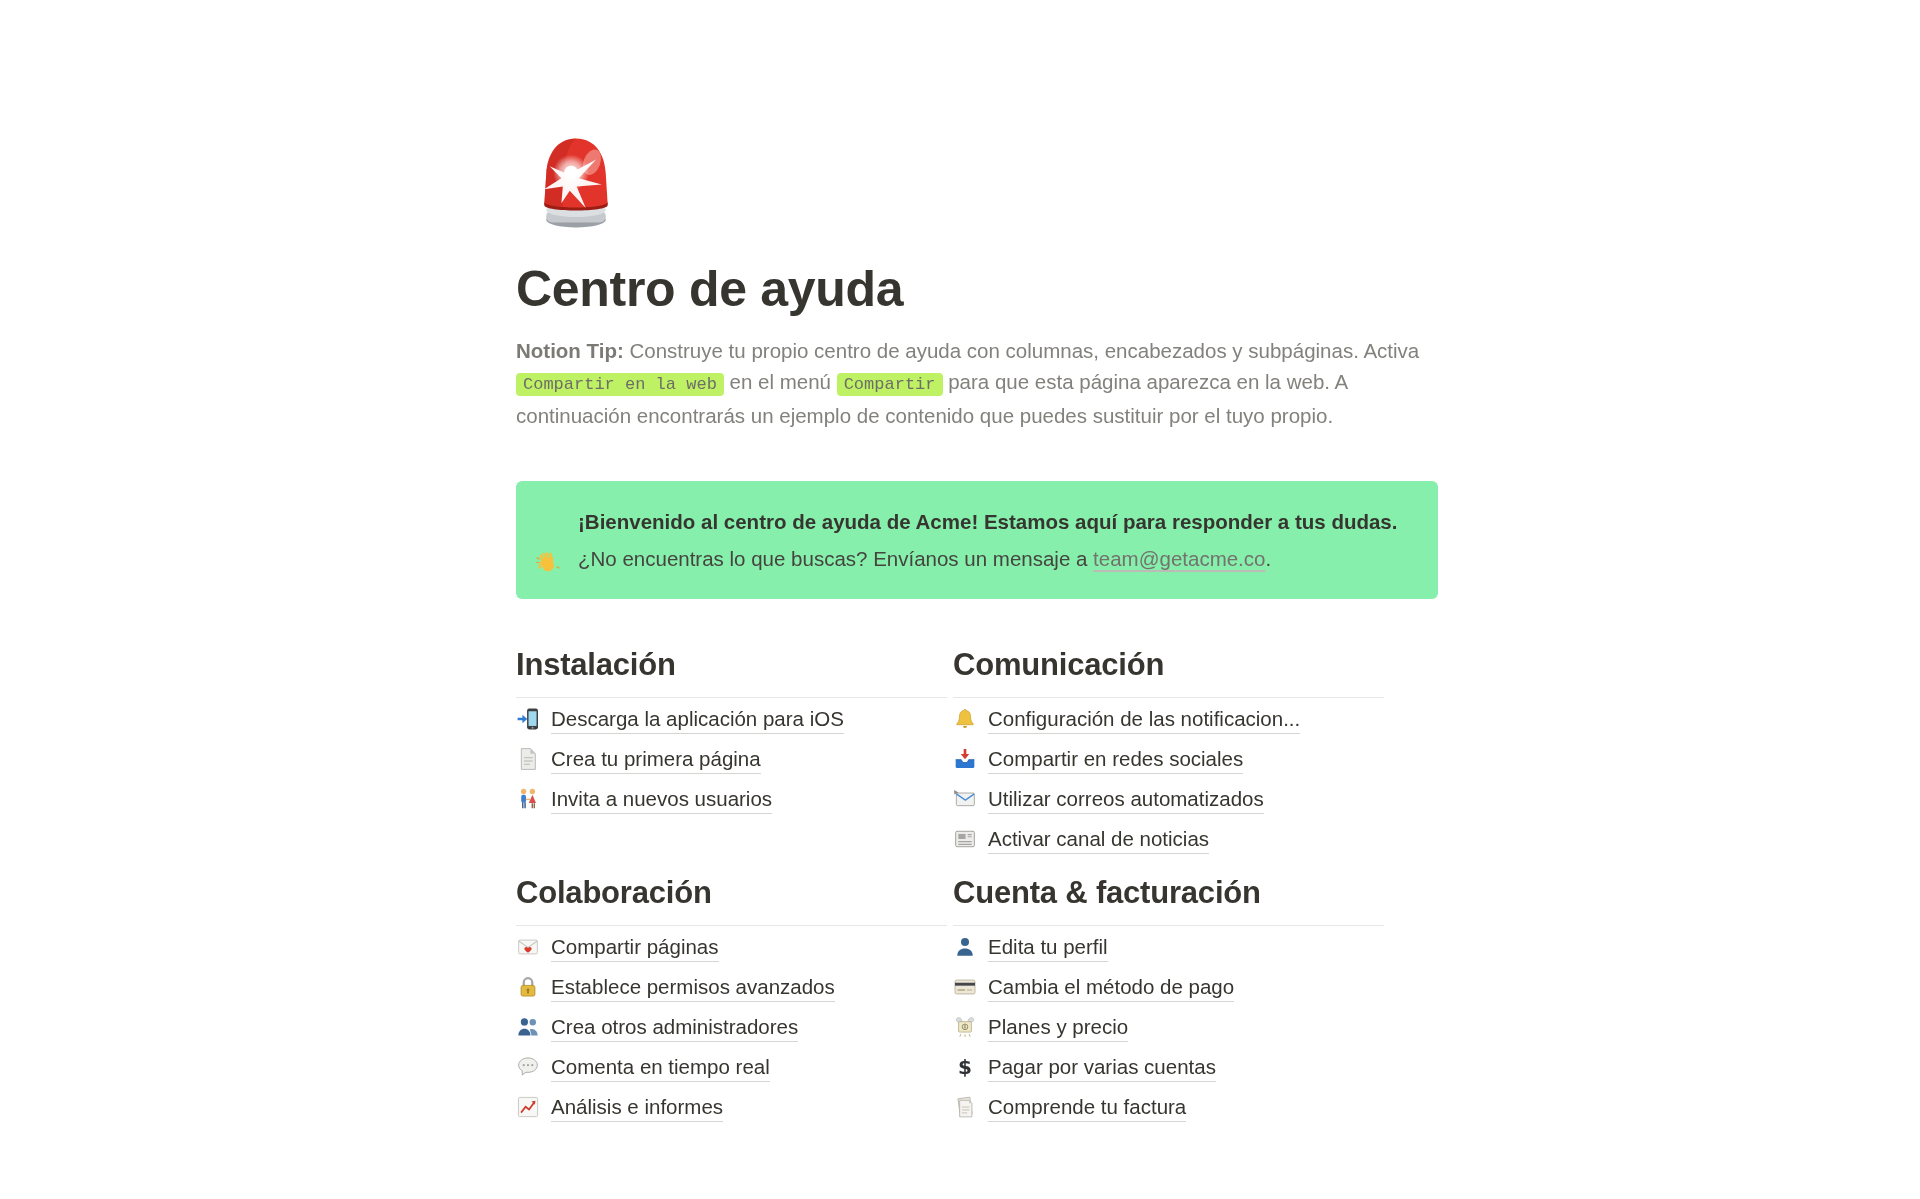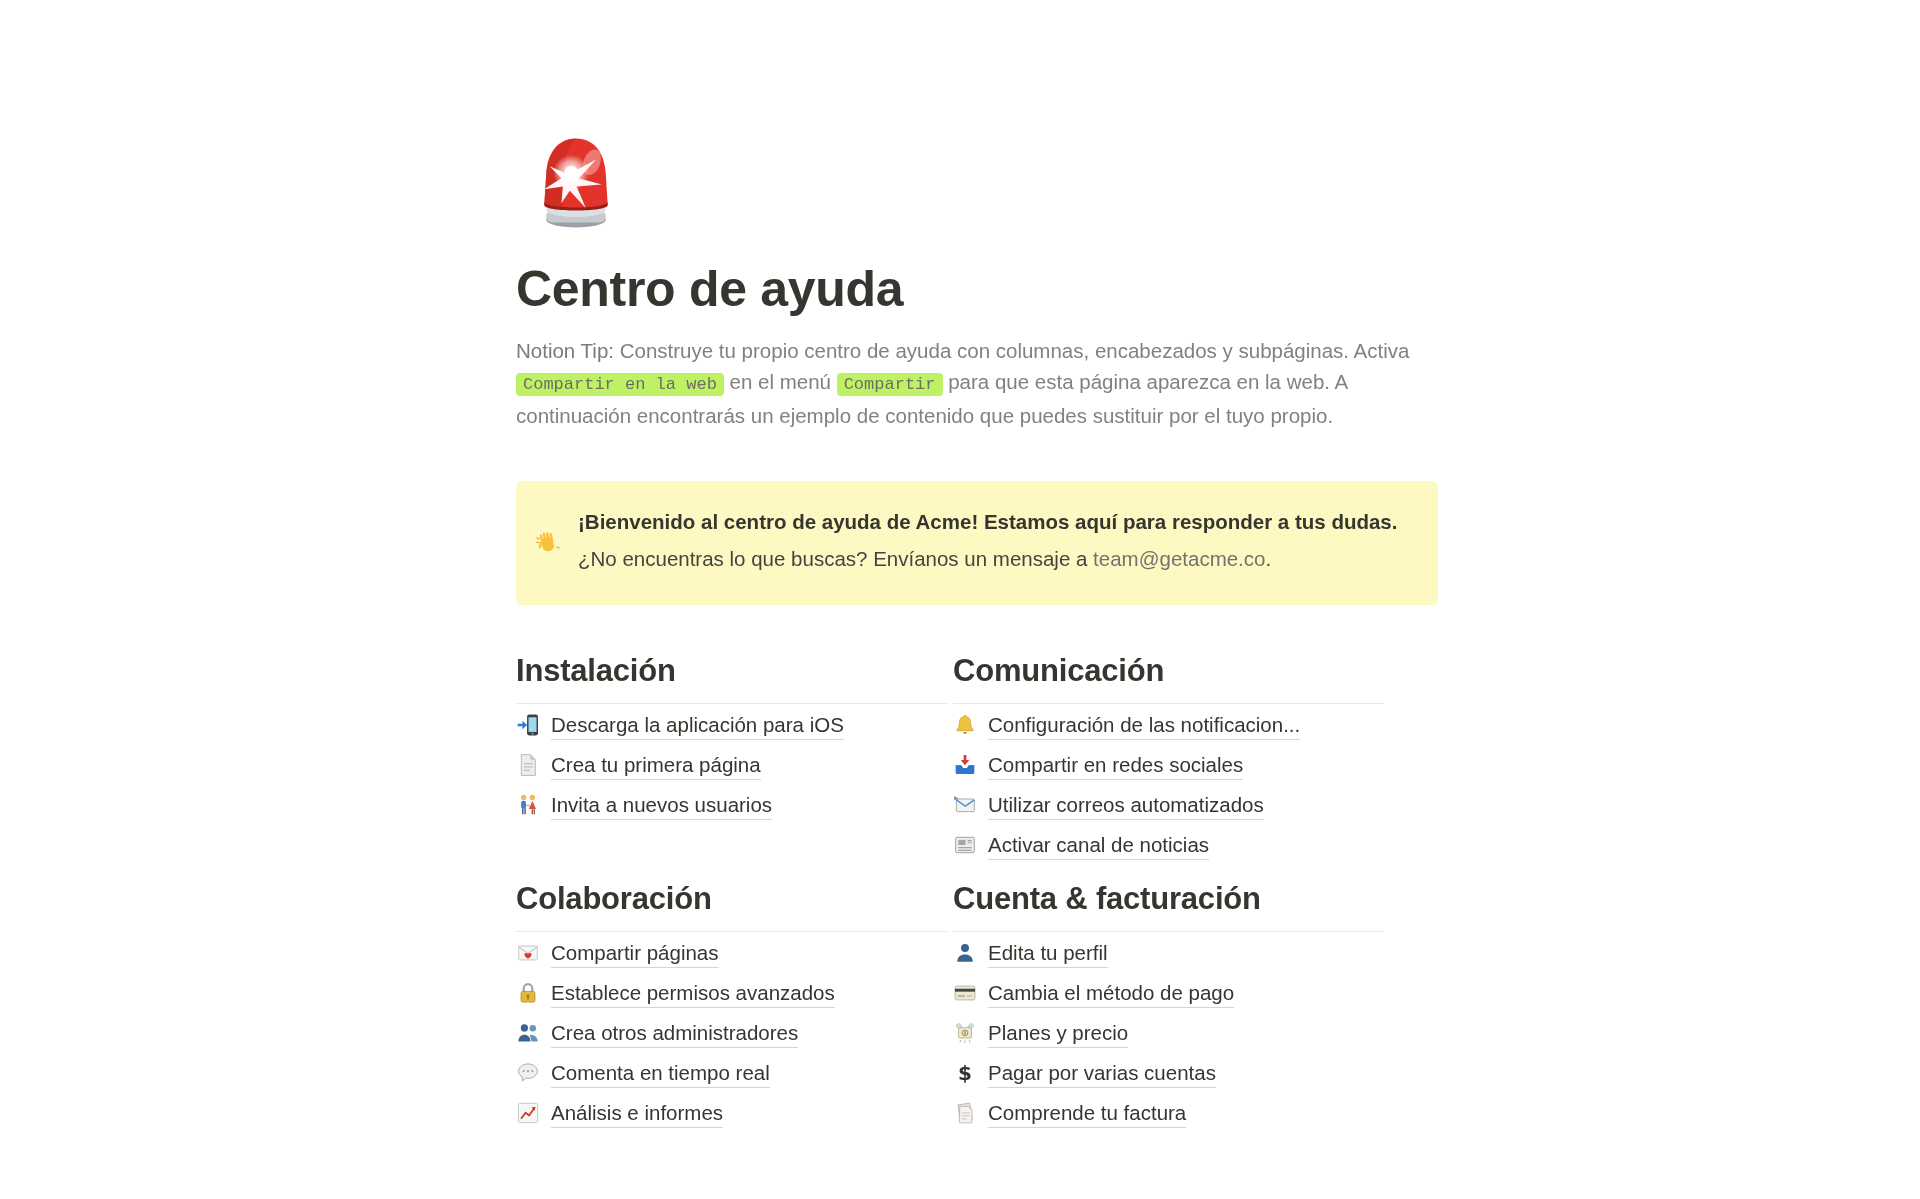--- a/index.html
+++ b/index.html
@@ -9,36 +9,36 @@
     font-family:"Liberation Sans","DejaVu Sans",sans-serif; color:#37352f;
   }
   .content { position:absolute; left:516px; top:16px; width:922px; }
 
   .page-icon { width:100px; height:100px; margin:117px 0 0 10px; }
   .page-icon svg { width:100%; height:100%; }
 
   .title { font-size:50px; line-height:60px; font-weight:700; margin:26px 0 0; color:#37352f; letter-spacing:-0.3px; }
 
   .tip { margin:16px 0 0; font-size:20.5px; line-height:31px; color:#82817c; }
-  .tip b { font-weight:400; color:#7b7a75; }
+  .tip b { font-weight:700; color:#7b7a75; }
   .chip {
     font-family:"Liberation Mono","DejaVu Sans Mono",monospace;
     font-size:17px; background:#bef264; color:#6e6d68;
     padding:2px 7px; border-radius:4px; white-space:nowrap;
   }
 
   .callout {
-    margin-top:50px; width:922px; background:#fef9c3; border-radius:6px;
-    padding:22px 22px 28px 18px; display:flex; gap:16px; align-items:center;
+    margin-top:50px; width:922px; background:#86efac; border-radius:6px;
+    padding:22px 22px 22px 18px; display:flex; gap:16px; align-items:flex-end;
   }
   .callout-icon { width:28px; height:28px; flex:none; margin-top:5px; }
   .callout-icon svg { width:100%; height:100%; }
   .callout-title { font-size:20.5px; line-height:37px; font-weight:700; color:#37352f; }
   .callout-line { font-size:20.5px; line-height:37px; color:#45443f; }
-  .email { color:#73726d; text-decoration-color:#bcbbb6; text-underline-offset:4px; cursor:pointer; }
+  .email { color:#73726d; text-decoration:underline; text-decoration-color:#bcbbb6; text-underline-offset:4px; cursor:pointer; }
 
   .grid { margin-top:46px; display:grid; grid-template-columns:431px 431px; column-gap:58px; row-gap:36px;gap:6px; }
   .sec h2 {
     font-size:31px; line-height:39px; font-weight:700; margin:0; color:#37352f;
     padding-bottom:13px; border-bottom:1px solid #e8e7e4; letter-spacing:-0.2px;
   }
   .sec ul { list-style:none; margin:9px 0 0; padding:0; }
   .sec li { display:flex; align-items:flex-start; height:40px; gap:11px; }
   .ic { width:24px; height:24px; flex:none; display:flex; align-items:center; justify-content:center; }
   .ic svg { width:24px; height:24px; }

